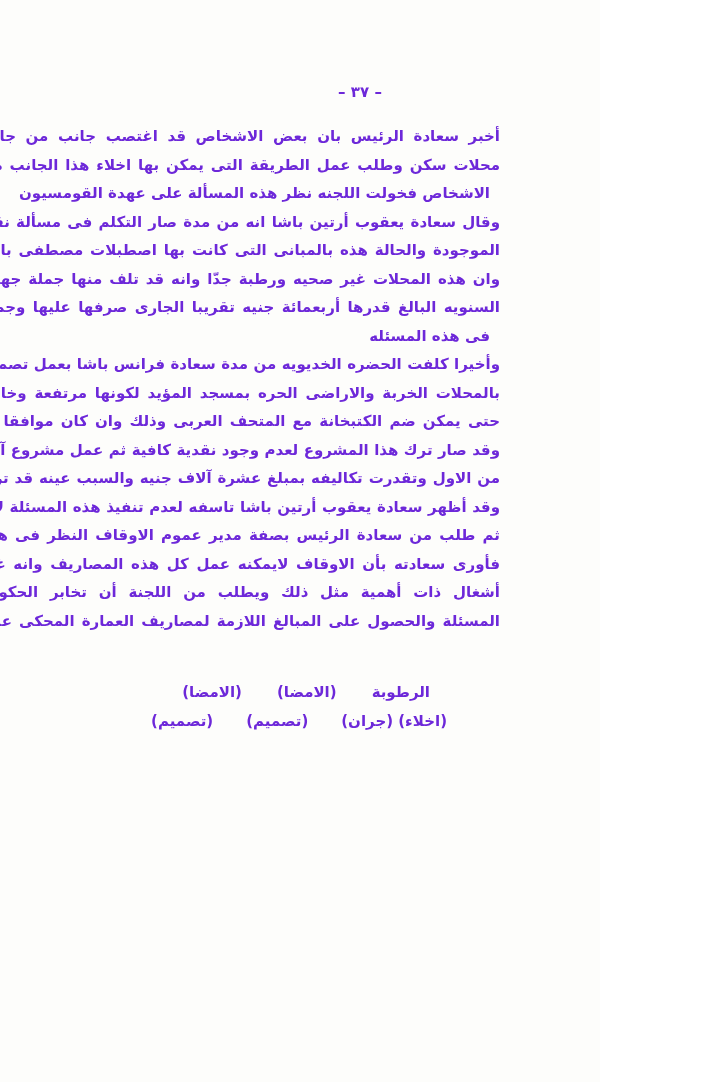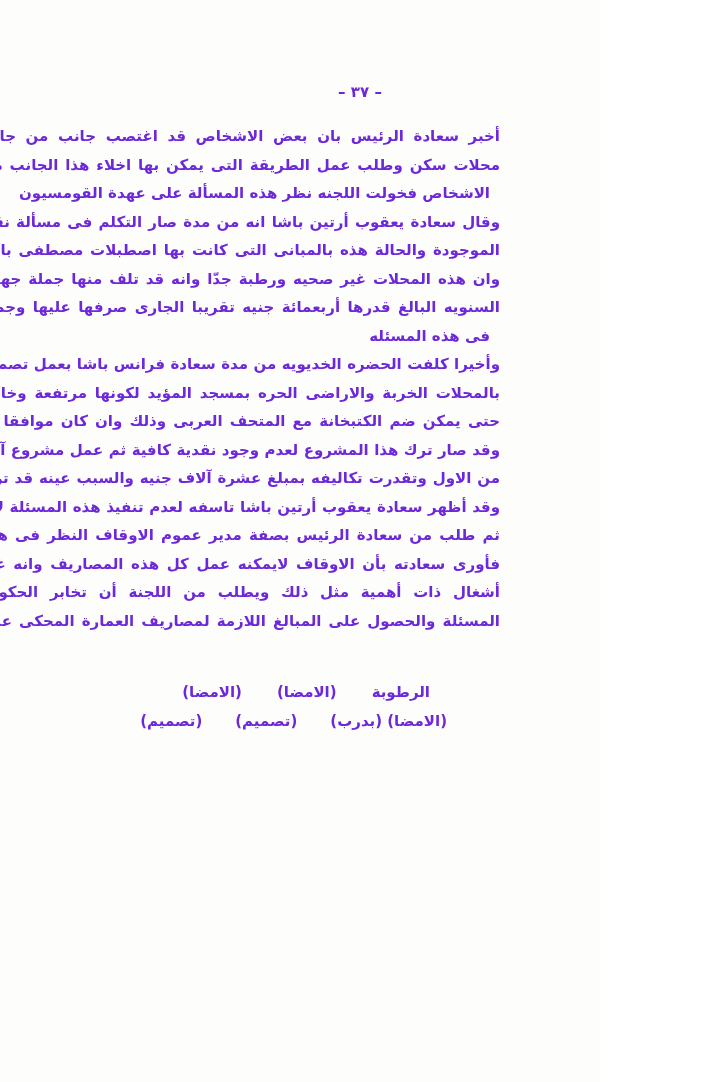--- a/index.html
+++ b/index.html
@@ -105,20 +105,20 @@
 
     <div class="sig">
       <div class="sig-row sig-row1">
       </div>
       <div class="sig-row sig-row2">
         <span>الرطوبة</span>
         <span>(الامضا)</span>
         <span>(الامضا)</span>
       </div>
       <div class="sig-row sig-row3">
-        <span>(الامضا) (بدرب)</span>
+        <span>(اخلاء) (جران)</span>
         <span>(تصميم)</span>
         <span>(تصميم)</span>
       </div>
     </div>
 
   </div>
 </div>
 
 </body></html>

